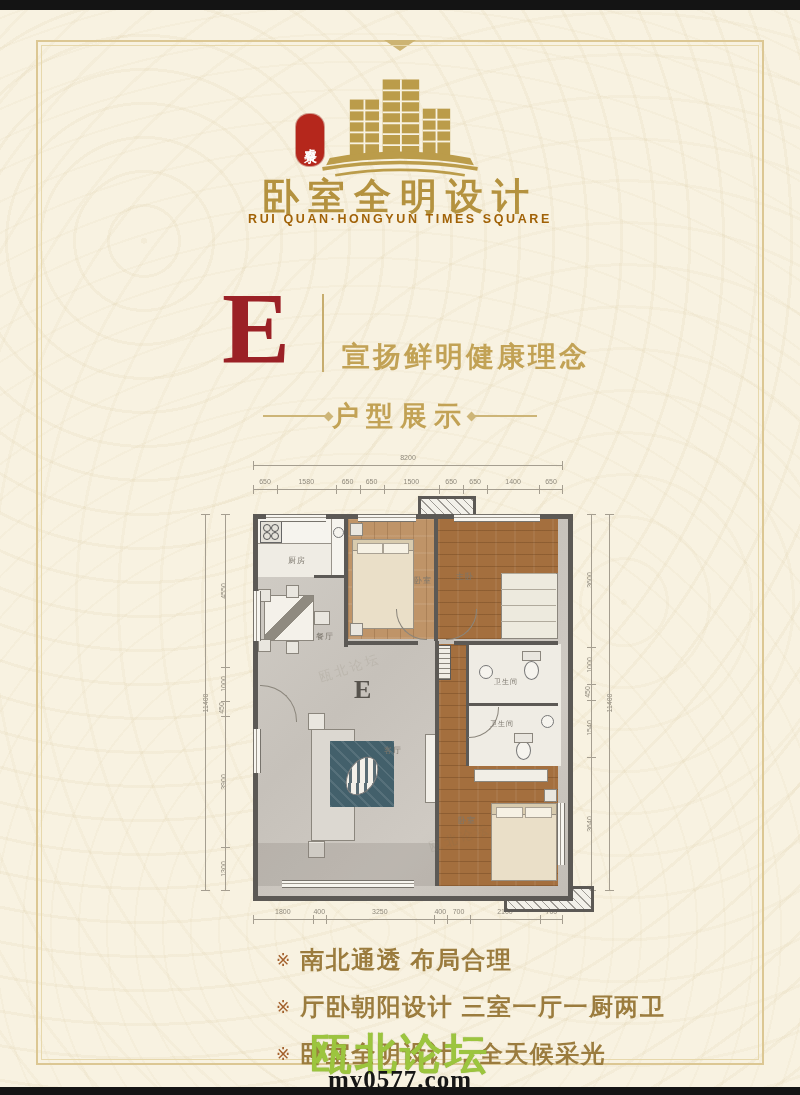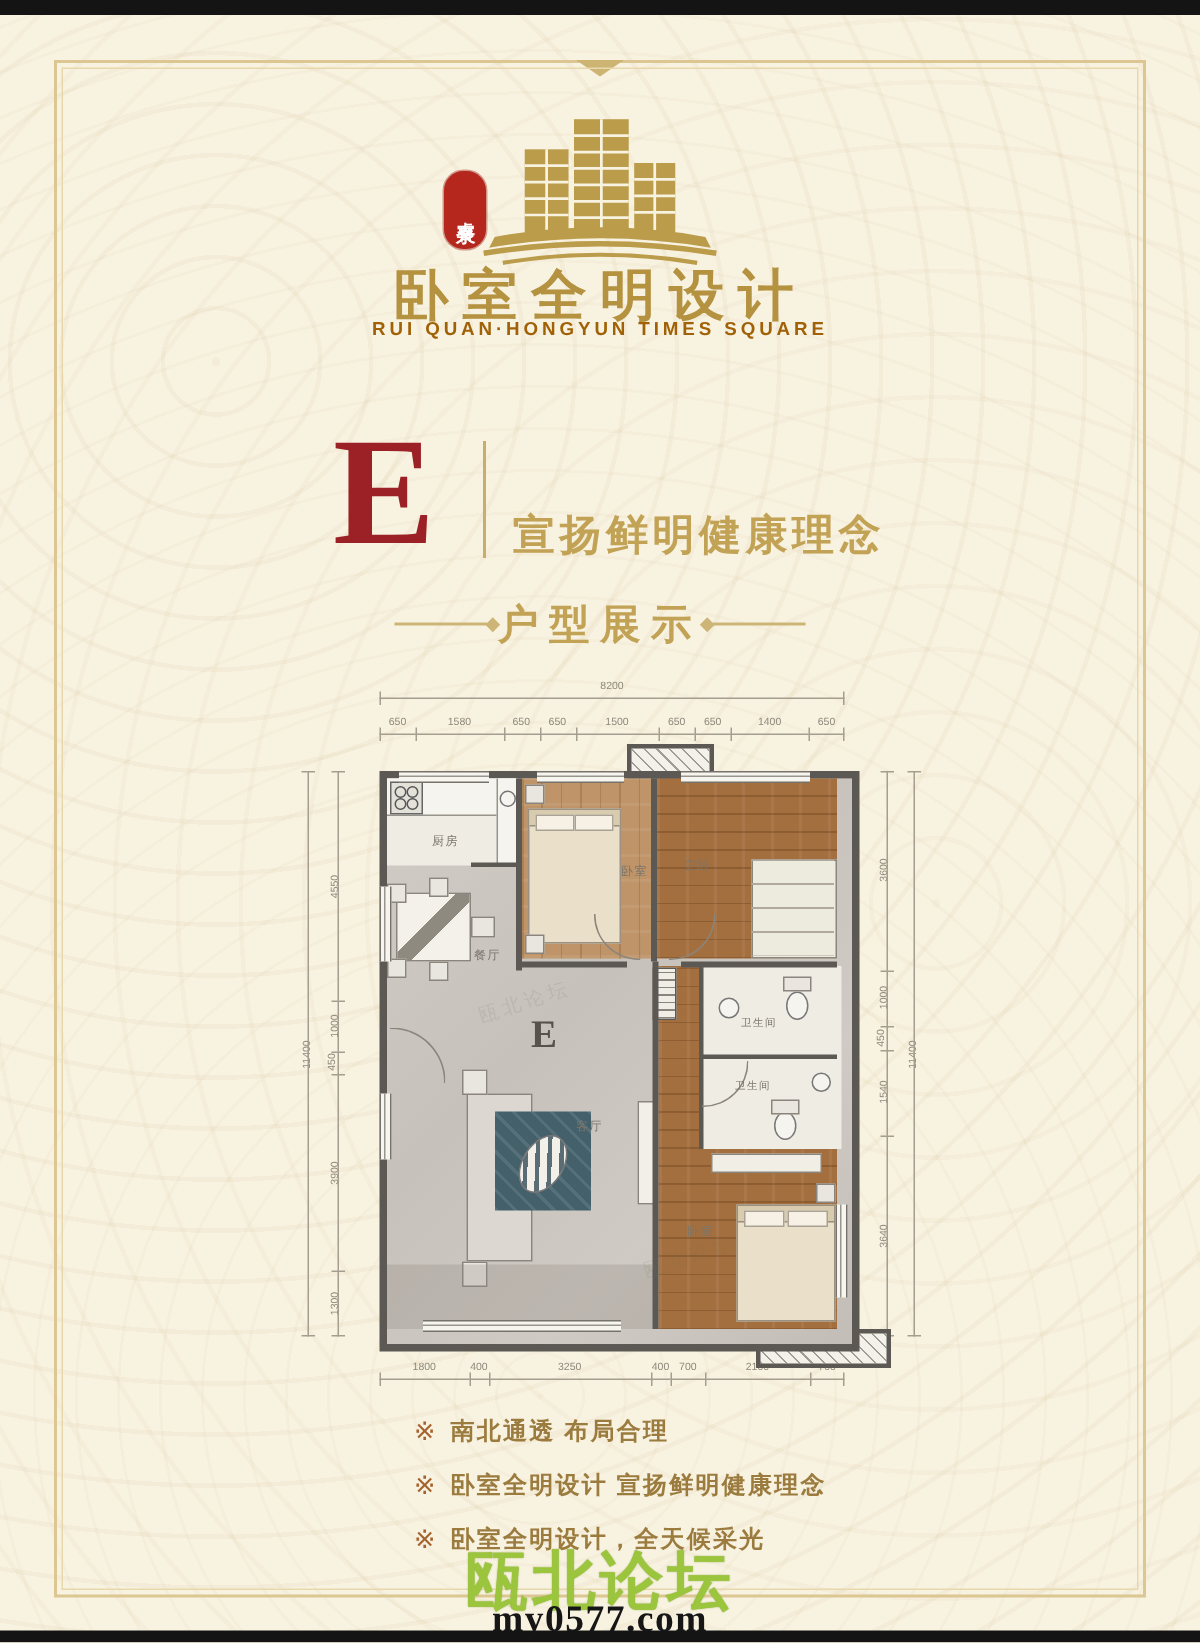--- a/index.html
+++ b/index.html
@@ -87,21 +87,21 @@
   .stove{position:absolute;width:20px;height:20px;background:#e4e1d9;border:1px solid #666;}
   .stove i{position:absolute;width:6px;height:6px;border:1px solid #555;border-radius:50%;}
   .flue{position:absolute;background:#f0ede5;border:1px solid #5c5955;
         background-image:repeating-linear-gradient(0deg,#8a857c 0 1px,transparent 1px 5px);}
   .plan-letter{position:absolute;font-size:26px;font-weight:bold;color:#56524c;font-family:"Liberation Serif","DejaVu Serif",serif;}
   .plan-watermark{position:absolute;font-size:13px;color:rgba(120,110,95,.14);transform:rotate(-18deg);letter-spacing:3px;}
   
   .features{position:absolute;left:276px;top:944px;display:flex;flex-direction:column;gap:15px;}
   .feature-row{display:flex;align-items:center;gap:10px;}
   .feature-row .b{font-size:17px;color:#a4622e;}
-  .feature-row .t{font-size:16px;font-weight:bold;color:#9b7c3e;letter-spacing:1.5px;}
+  .feature-row .t{font-size:24px;font-weight:bold;color:#9b7c3e;letter-spacing:1.5px;}
   
   .wm{position:absolute;left:0;right:0;text-align:center;z-index:5;}
   .wm-name{top:1026px;font-size:42px;font-weight:bold;color:#9cc53e;letter-spacing:3px;
         text-shadow:0 0 1px #7ea32c;}
   .wm-url{top:1066px;font-size:25px;font-weight:bold;color:#161616;
         font-family:"Liberation Serif","DejaVu Serif",serif;letter-spacing:1px;}
 </style>
 </head>
 <body>
 
@@ -360,21 +360,21 @@
     </div>
   </div>
 
   <div class="features">
     <div class="feature-row">
       <span class="b">※</span>
       <span class="t">南北通透 布局合理</span>
     </div>
     <div class="feature-row">
       <span class="b">※</span>
-      <span class="t">卧室全明设计 宣扬鲜明健康理念</span>
+      <span class="t">厅卧朝阳设计 三室一厅一厨两卫</span>
     </div>
     <div class="feature-row">
       <span class="b">※</span>
       <span class="t">卧室全明设计，全天候采光</span>
     </div>
   </div>
 
   <div class="wm wm-name">瓯北论坛</div>
   <div class="wm wm-url">my0577.com</div>
 

